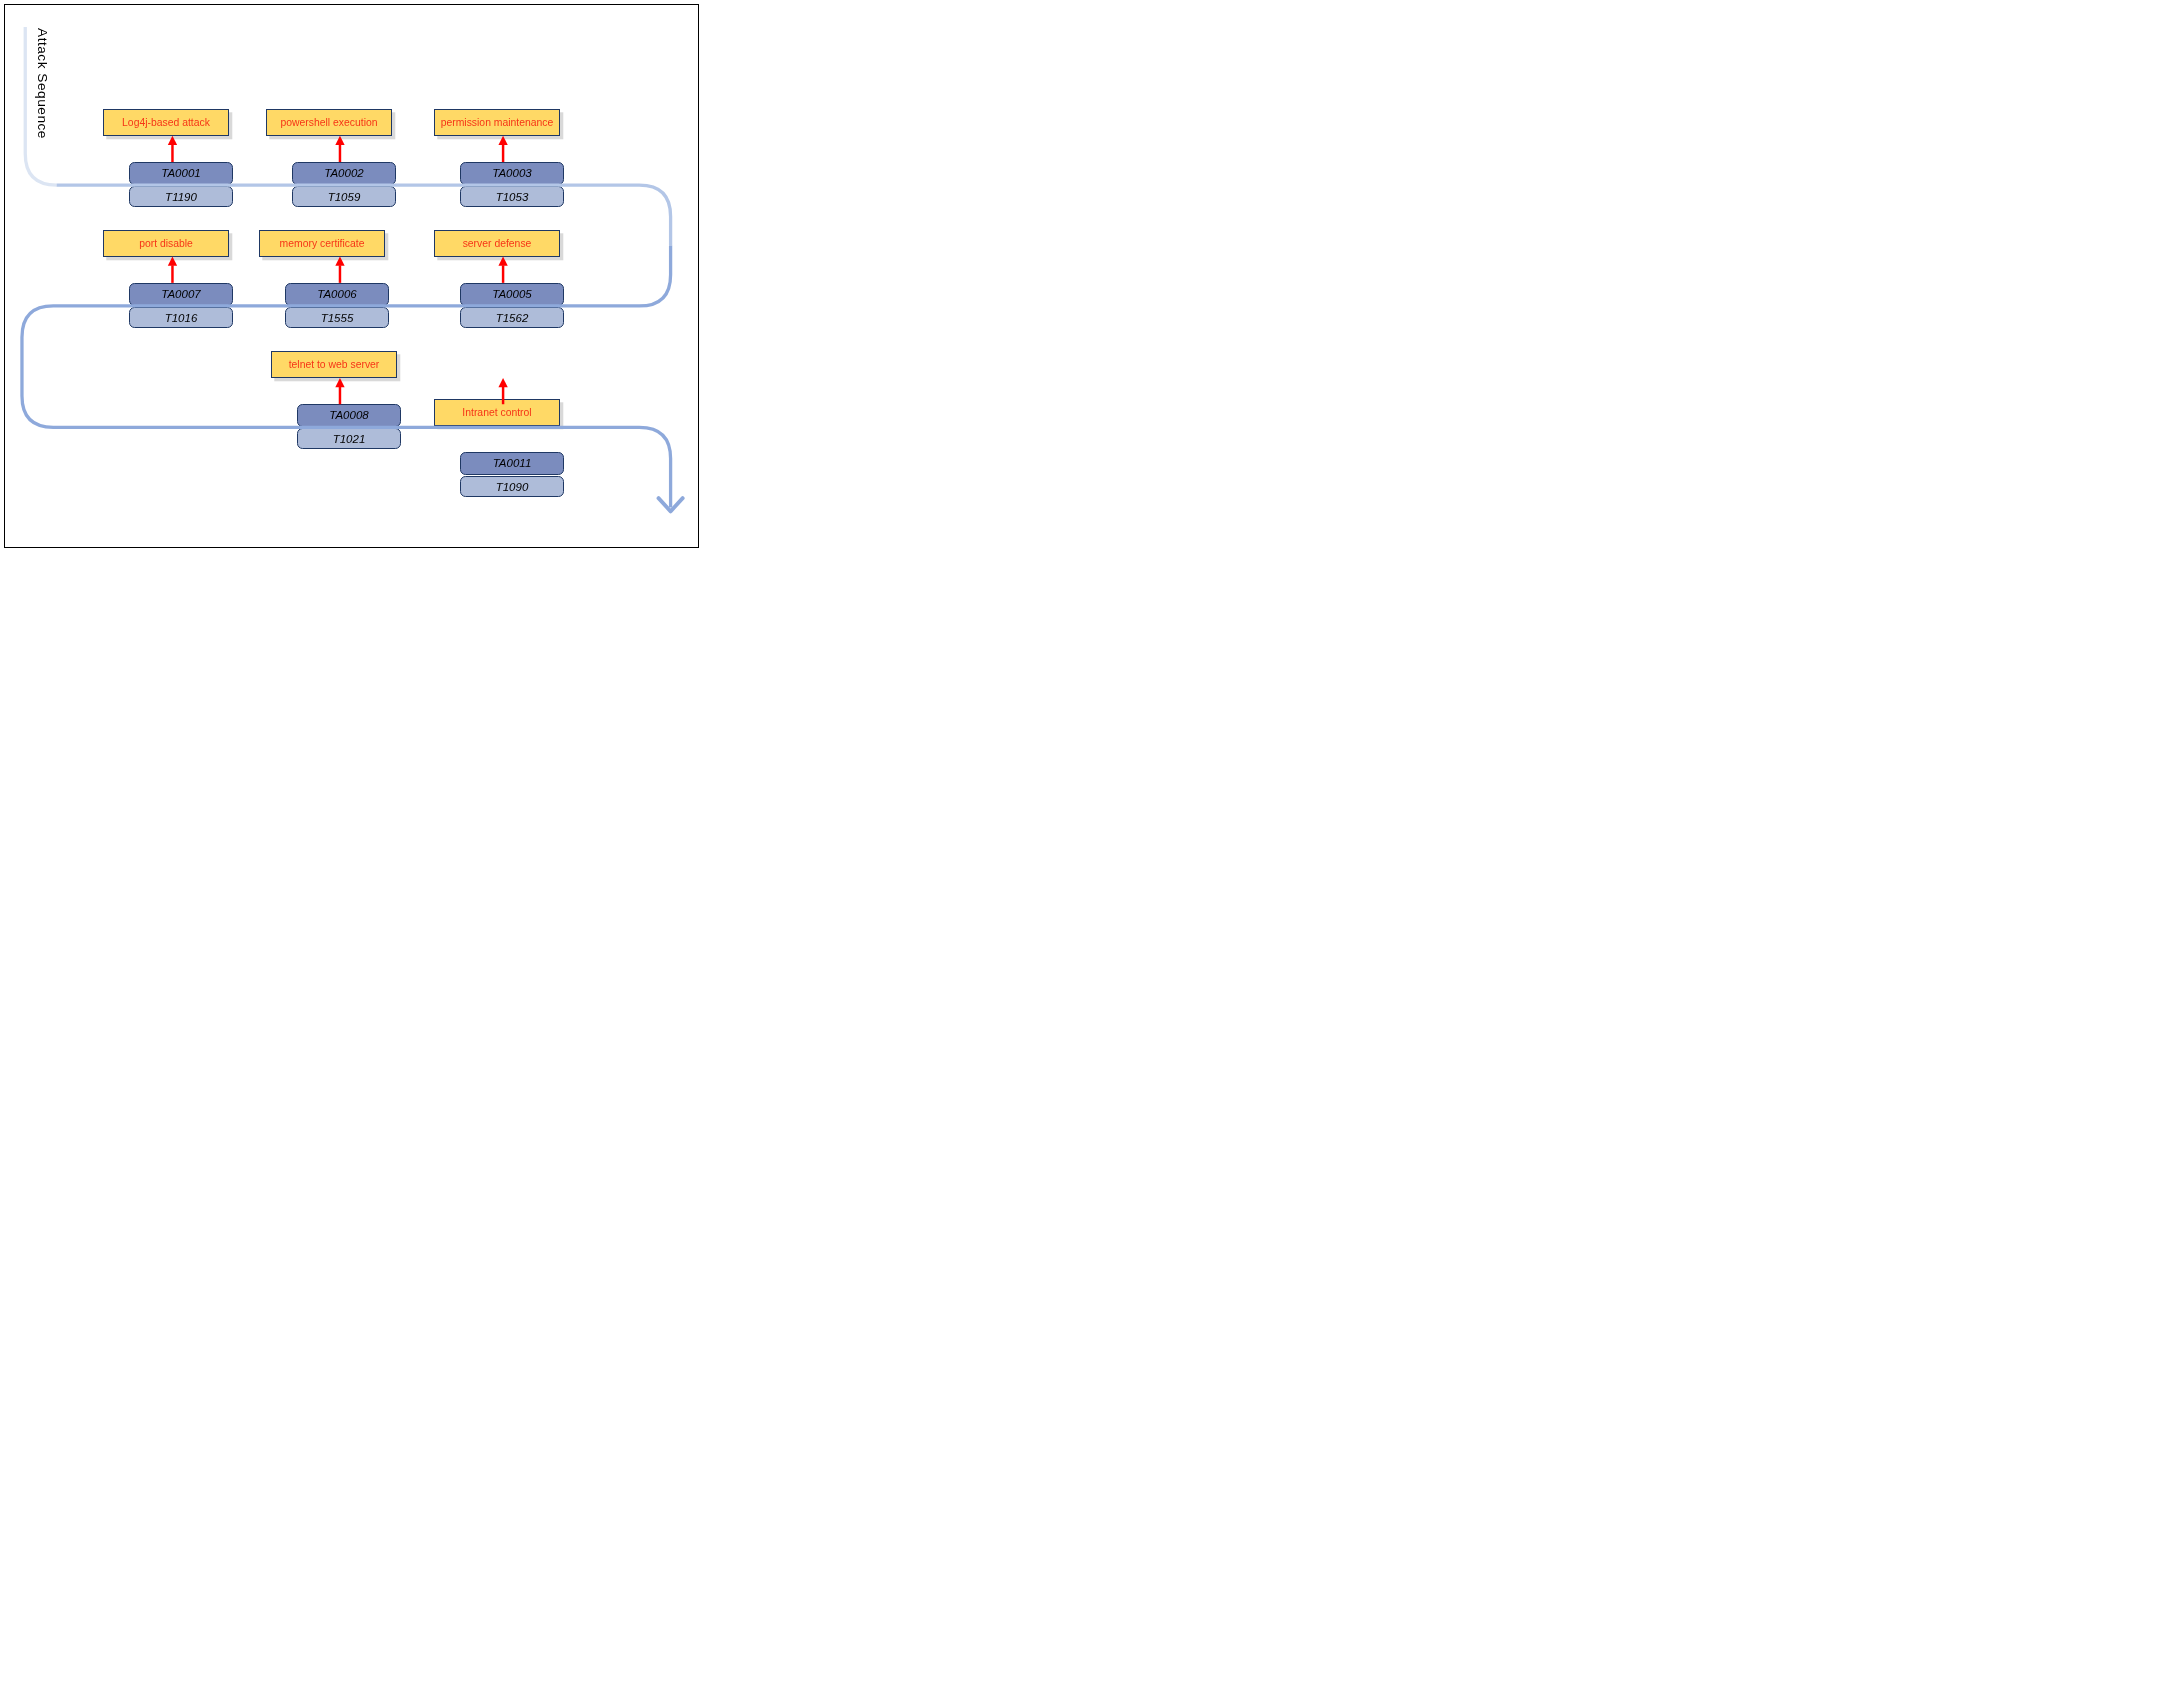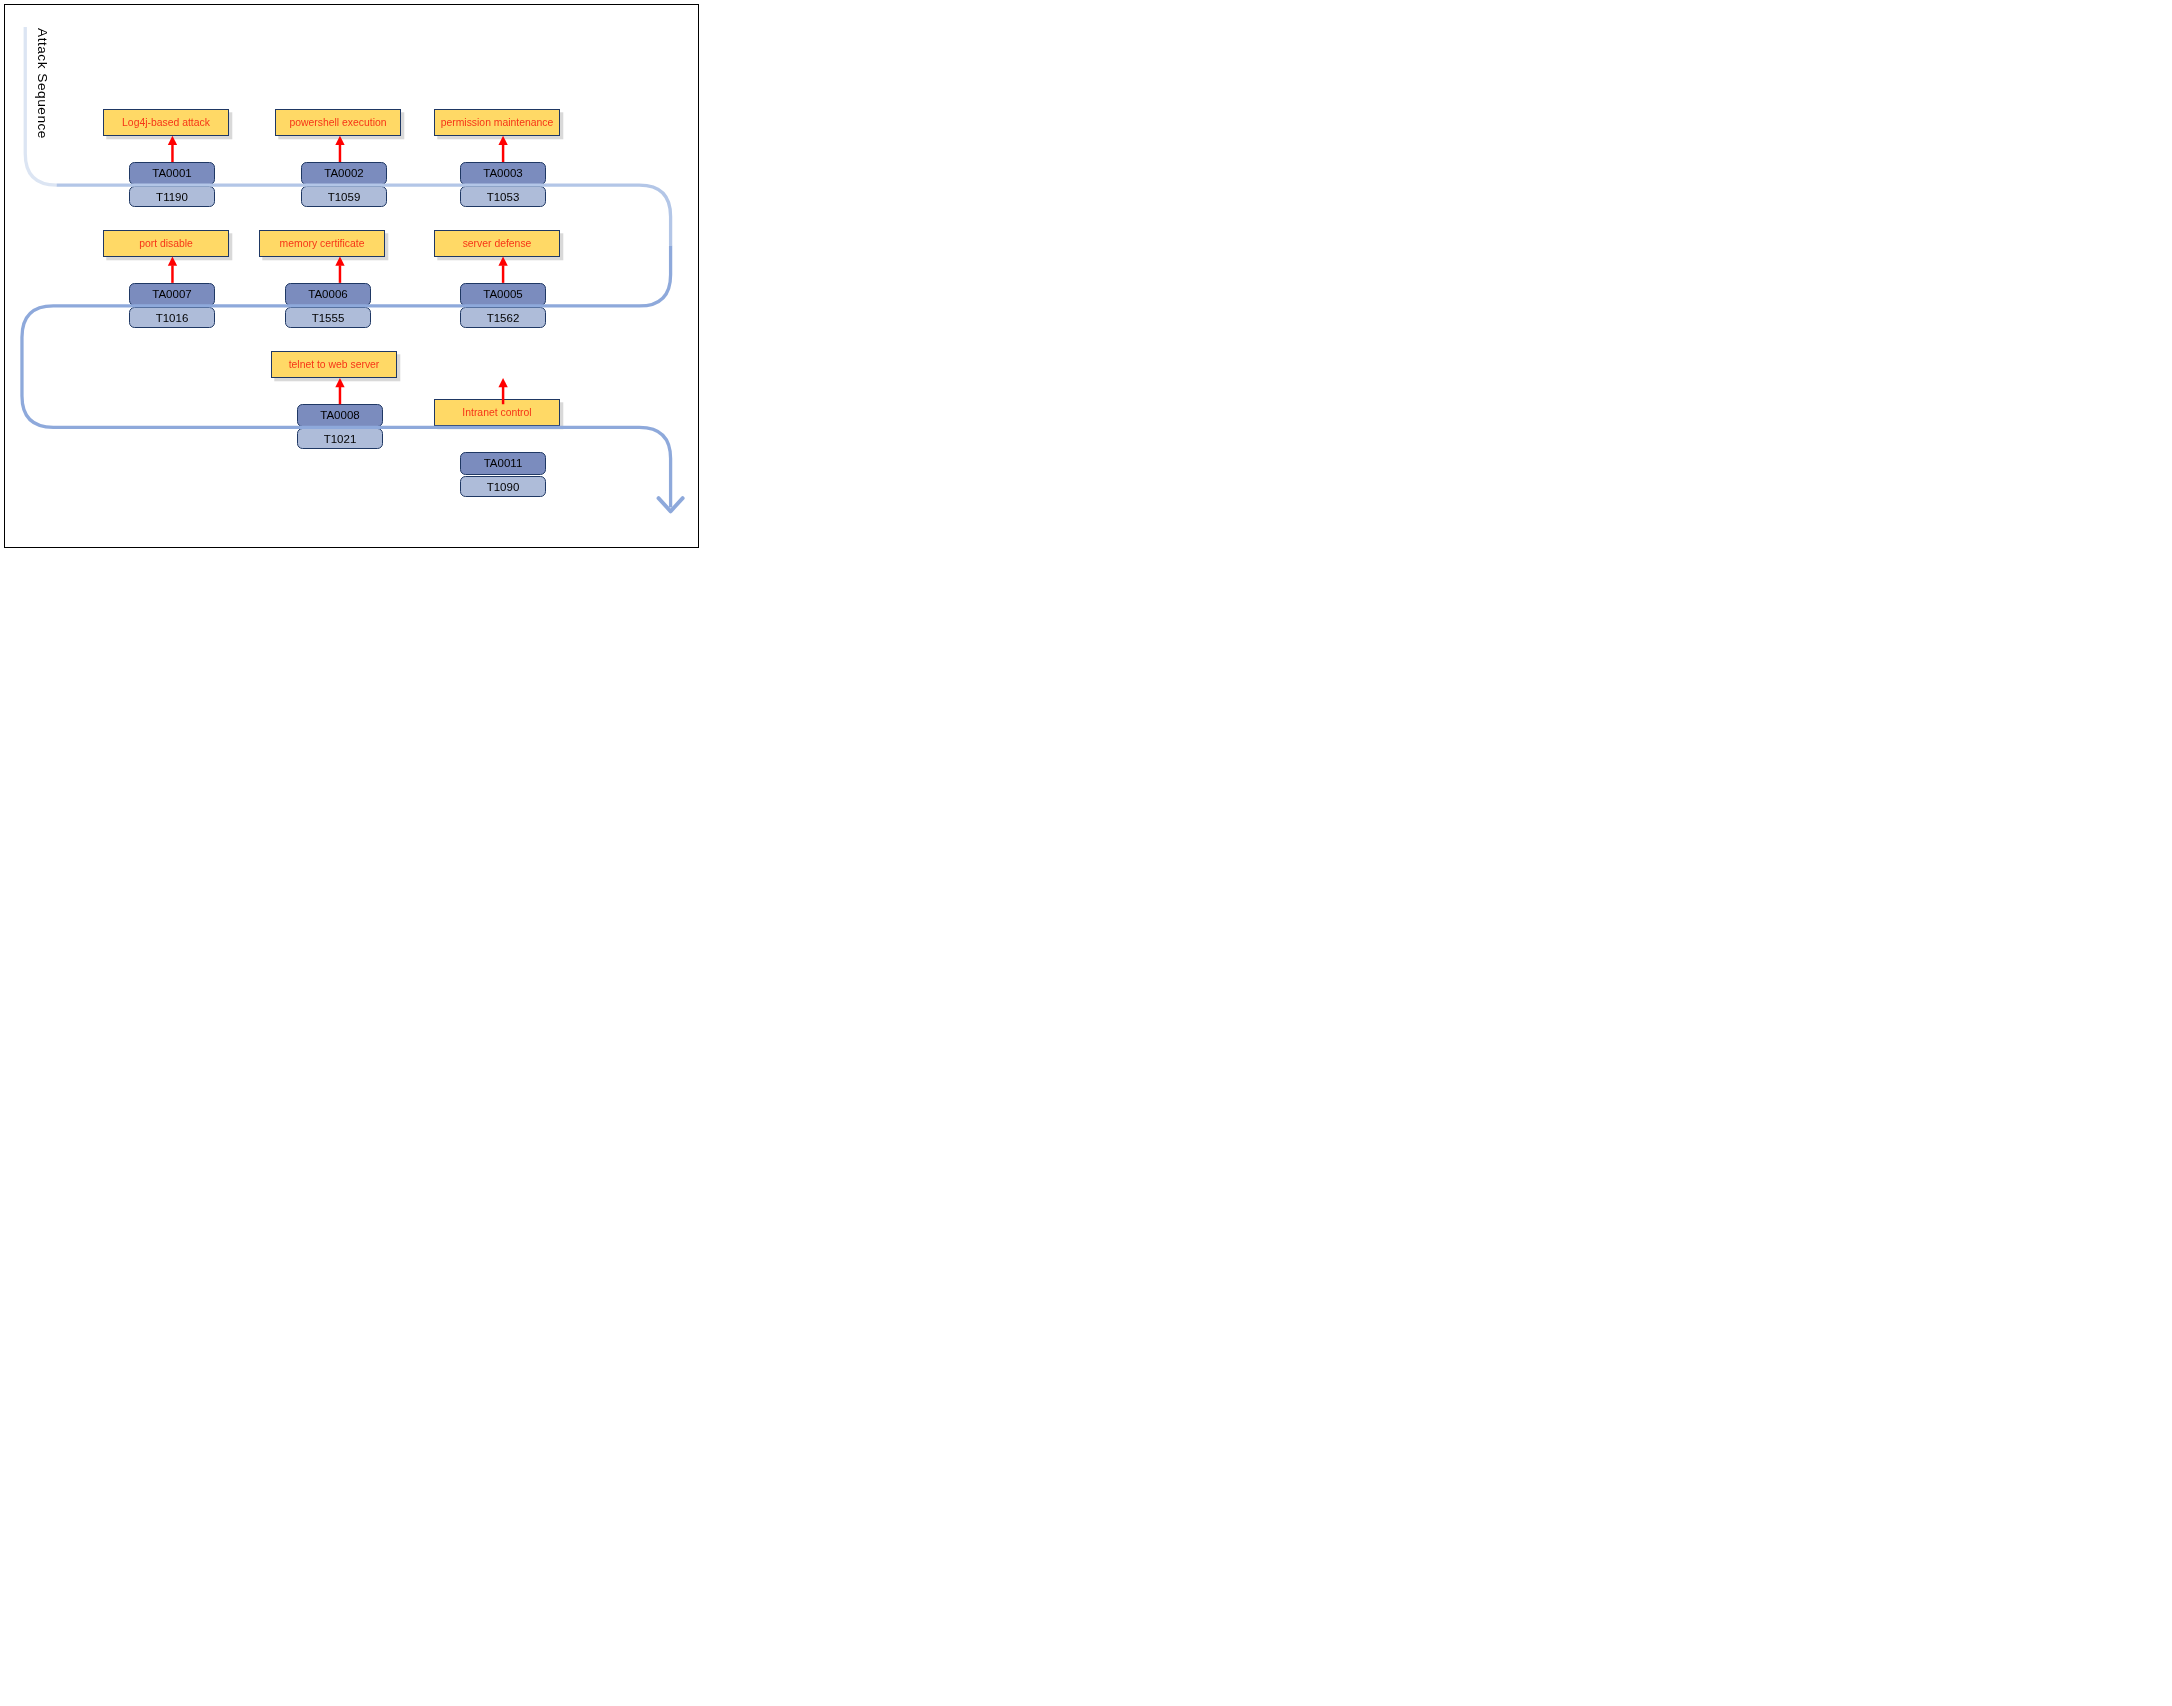--- a/index.html
+++ b/index.html
@@ -5,39 +5,39 @@
   html,body{margin:0;padding:0;background:#ffffff;font-family:"Liberation Sans",sans-serif;}
   #canvas{position:relative;width:703px;height:552px;background:#ffffff;overflow:hidden;}
   #page-border{position:absolute;left:4.4px;top:4.4px;right:4.4px;bottom:4.4px;border:1.1px solid #000000;}
   #seq-title{
     position:absolute;left:35px;top:27.5px;
     writing-mode:vertical-rl;text-orientation:mixed;
     font-size:13.7px;color:#000000;letter-spacing:0.5px;white-space:nowrap;
   }
   .group{position:absolute;width:138px;height:99px;}
   .g-r1c1{left:103px;top:109px;}
-  .g-r1c2{left:275px;top:109px;}
+  .g-r1c2{left:266px;top:109px;}
   .g-r1c3{left:434px;top:109px;}
   .g-r2c1{left:103px;top:230px;}
   .g-r2c2{left:259px;top:230px;}
   .g-r2c3{left:434px;top:230px;}
   .g-r3c2{left:271px;top:351px;}
   .g-r3c3{left:434px;top:351px;margin-top:48px;}
   .attack-box{
     position:absolute;left:0;top:0;width:126px;height:27px;box-sizing:border-box;
     background:#ffd966;border:1.4px solid #1f3864;
     box-shadow:3.3px 3.3px 0 #d9d9d9;
     display:flex;align-items:center;justify-content:center;
     font-size:10.4px;color:#f63517;white-space:nowrap;
   }
   .ta-box,.t-box{
-    position:absolute;left:26px;width:86px;box-sizing:border-box;
+    position:absolute;left:26px;width:104px;box-sizing:border-box;
     border:1.1px solid #1f3864;border-radius:5.5px;
     display:flex;align-items:center;justify-content:center;
-    font-size:11.5px;color:#000000;
+    font-size:11.5px;color:#000000;font-style:italic;
   }
   .ta-box{top:53px;height:22.5px;background:#7b8cbe;}
   .t-box{top:77px;height:21.4px;background:#aebcd9;text-align:center;}
   #flow-overlay{position:absolute;left:0;top:0;width:703px;height:552px;pointer-events:none;}
 </style>
 </head>
 <body>
 
 <div id="canvas">
   <div id="page-border"></div>

